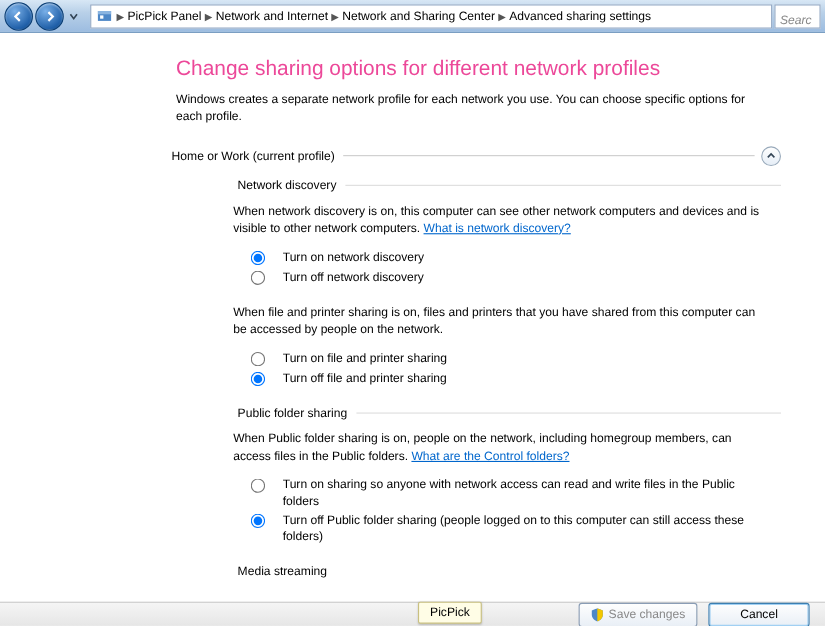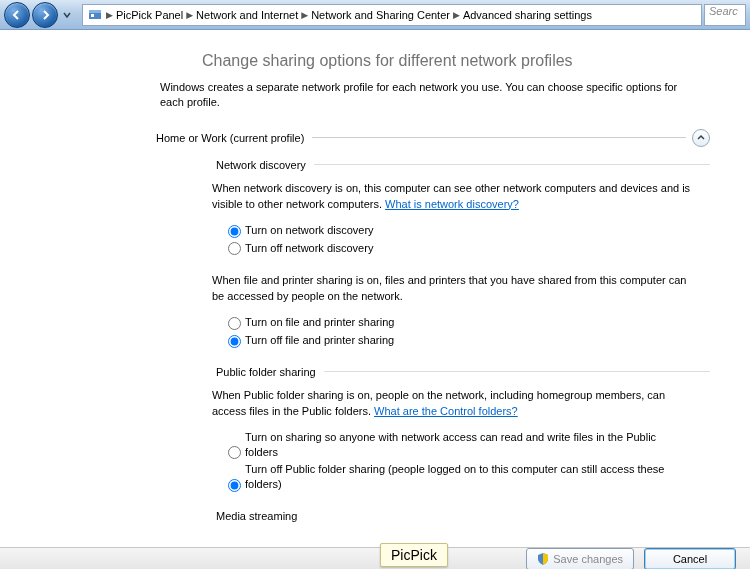--- a/index.html
+++ b/index.html
@@ -44,33 +44,32 @@
     display: flex;
     align-items: center;
     padding: 0 4px;
     overflow: hidden;
   }
   .crumb-icon { width:16px;height:16px; display:inline-flex;align-items:center;justify-content:center; }
   .crumb-sep { margin: 0 3px; color:#555; font-size:9px; }
   .crumb { color:#000; white-space:nowrap; }
   .searchwrap {
     width: 42px; height:22px; background:#fff; border:1px solid #91a7c4;
-    margin-left:0; display:flex; align-items:flex-start; padding:0 4px; color:#888; font-style:italic;
+    margin-left:0; display:flex; align-items:flex-end; padding:0 4px; color:#888; font-style:italic;
   }
   .content {
     position: absolute; top:30px; left:0; right:0; bottom:34px;
     overflow-y: auto;
     padding: 22px 40px 10px 160px;
     background:#fff;
   }
   .page-title {
-    color: #737373;
-    font-size: 16px;
+    color: #ec4899;
+    font-size: 19px;
     margin-bottom: 10px;
-    margin-left: 42px;
   }
   .page-desc { margin-bottom: 18px; line-height:1.4; max-width:520px; }
   .profile-header {
     display:flex; align-items:center; position:relative;
     margin-left:-4px; margin-bottom:12px;
   }
   .profile-header .line { flex:1; height:1px; background:#ccc; margin-left:8px; }
   .expand-btn {
     width:18px;height:18px;border-radius:50%;
     border:1px solid #9ab;
@@ -78,21 +77,21 @@
     display:inline-flex; align-items:center; justify-content:center;
     font-size:8px; color:#345;
     margin-left:6px;
   }
   .section { margin-left:28px; margin-bottom:18px; }
   .section-head { display:flex; align-items:center; margin-bottom:10px;margin-left:28px; }
   .section-head .line { flex:1; height:1px; background:#ddd; margin-left:8px; }
   .section-body { margin-left:24px; max-width:480px; line-height:1.45; }
   a.lnk { color:#0066cc; text-decoration:underline; cursor:pointer; }
   .radios { margin-top:10px; margin-left:16px; }
-  .radio-row { display:flex; align-items:flex-end; gap:4px; margin-bottom:3px; line-height:1.35; }
+  .radio-row { display:flex; align-items:flex-start; gap:16px; margin-bottom:3px; line-height:1.35; }
   .radio-row input { margin:1px 0 0 0; }
   .radio-row label { flex:1; }
   .footer {
     position:absolute; left:0; right:0; bottom:0; height:22px;
     background: linear-gradient(#f5f5f5,#e6e6e6);
     border-top:1px solid #c7c7c7;
     display:flex; align-items:center; justify-content:flex-end;
     padding: 0 14px; gap:10px;
   }
   .btn {
@@ -103,21 +102,21 @@
     display:inline-flex; align-items:center; justify-content:center;
     font-family: inherit; font-size:11px;
     padding:0 10px; gap:4px;
   }
   .btn.primary { border:1px solid #3c7fb1; box-shadow: 0 0 0 1px #a1d0f3 inset; }
   .btn.disabled { color:#888; }
   .shield { width:12px;height:12px; }
   .picpick {
     position:absolute; left:380px; bottom:2px;
     background:#fffde6; border:1px solid #c9c080;
-    padding:3px 10px; font-size:14px; border-radius:2px;
+    padding:3px 10px; font-size:11px; border-radius:2px;
     box-shadow:0 1px 2px rgba(0,0,0,.2);
   }
   .chev svg{width:8px;height:8px;}
 </style>
 </head>
 <body>
 
 <div class="titlebar">
   <span class="nav-btn">
     <svg viewBox="0 0 12 12">

